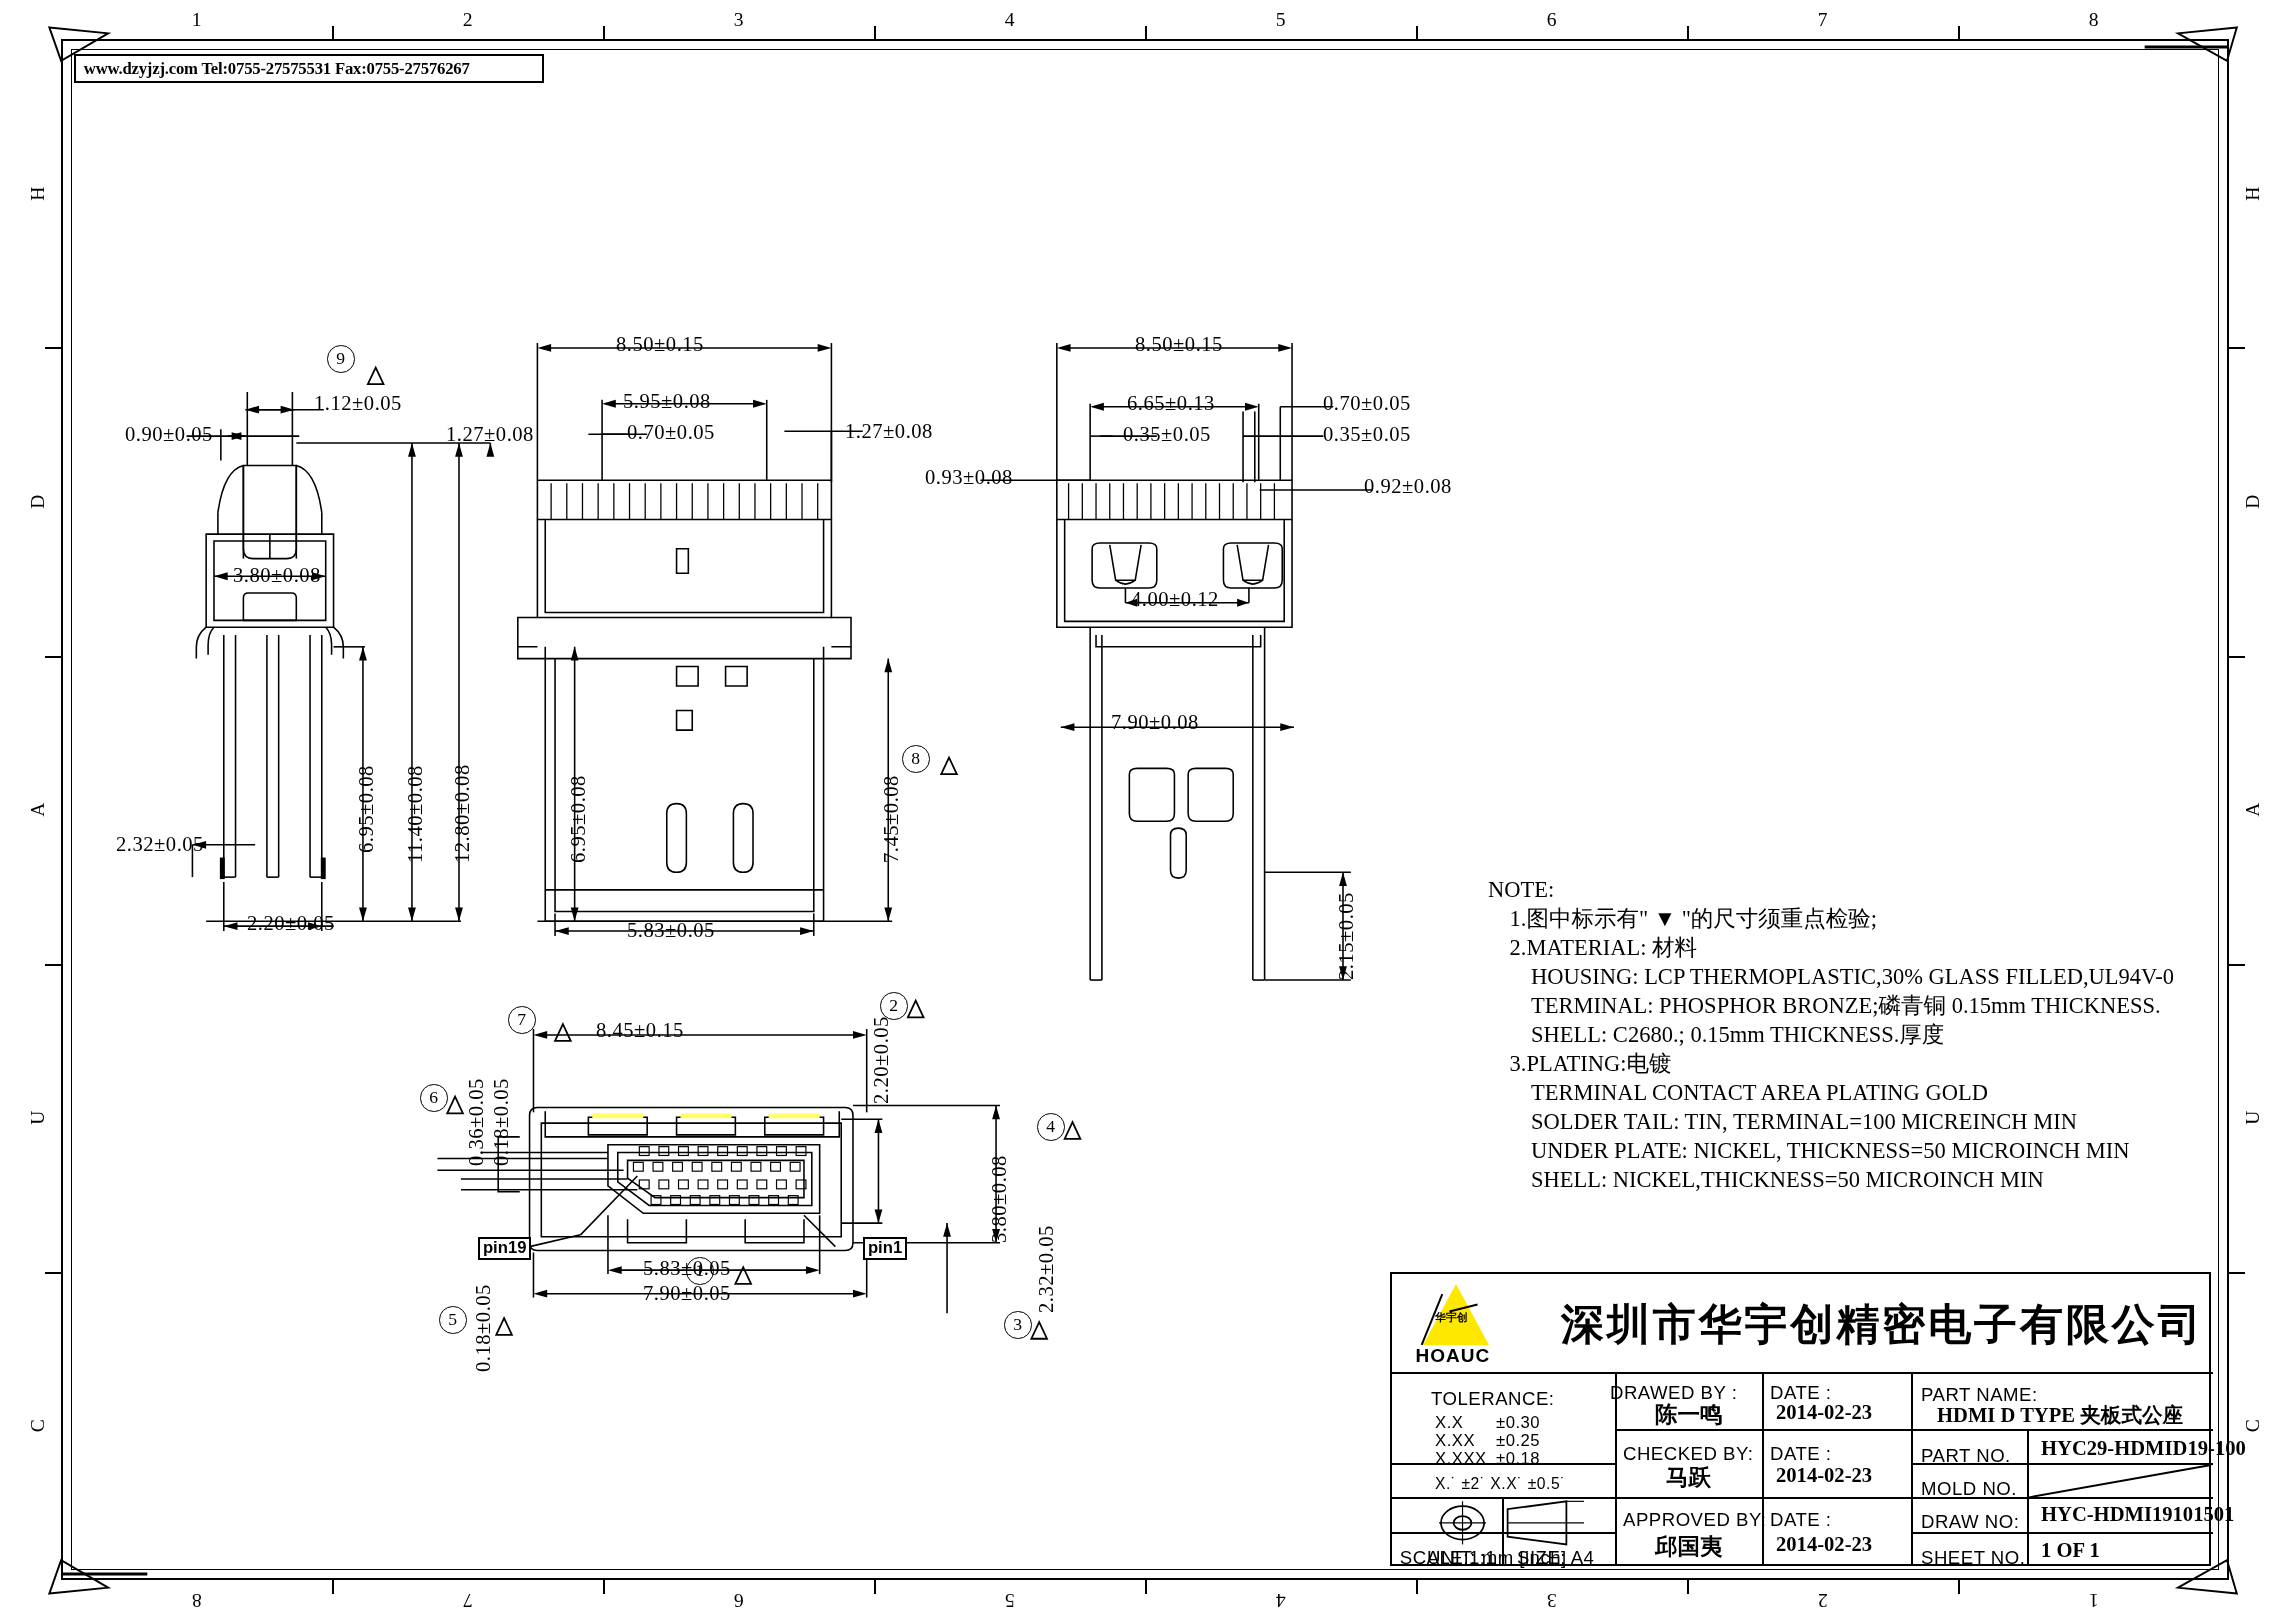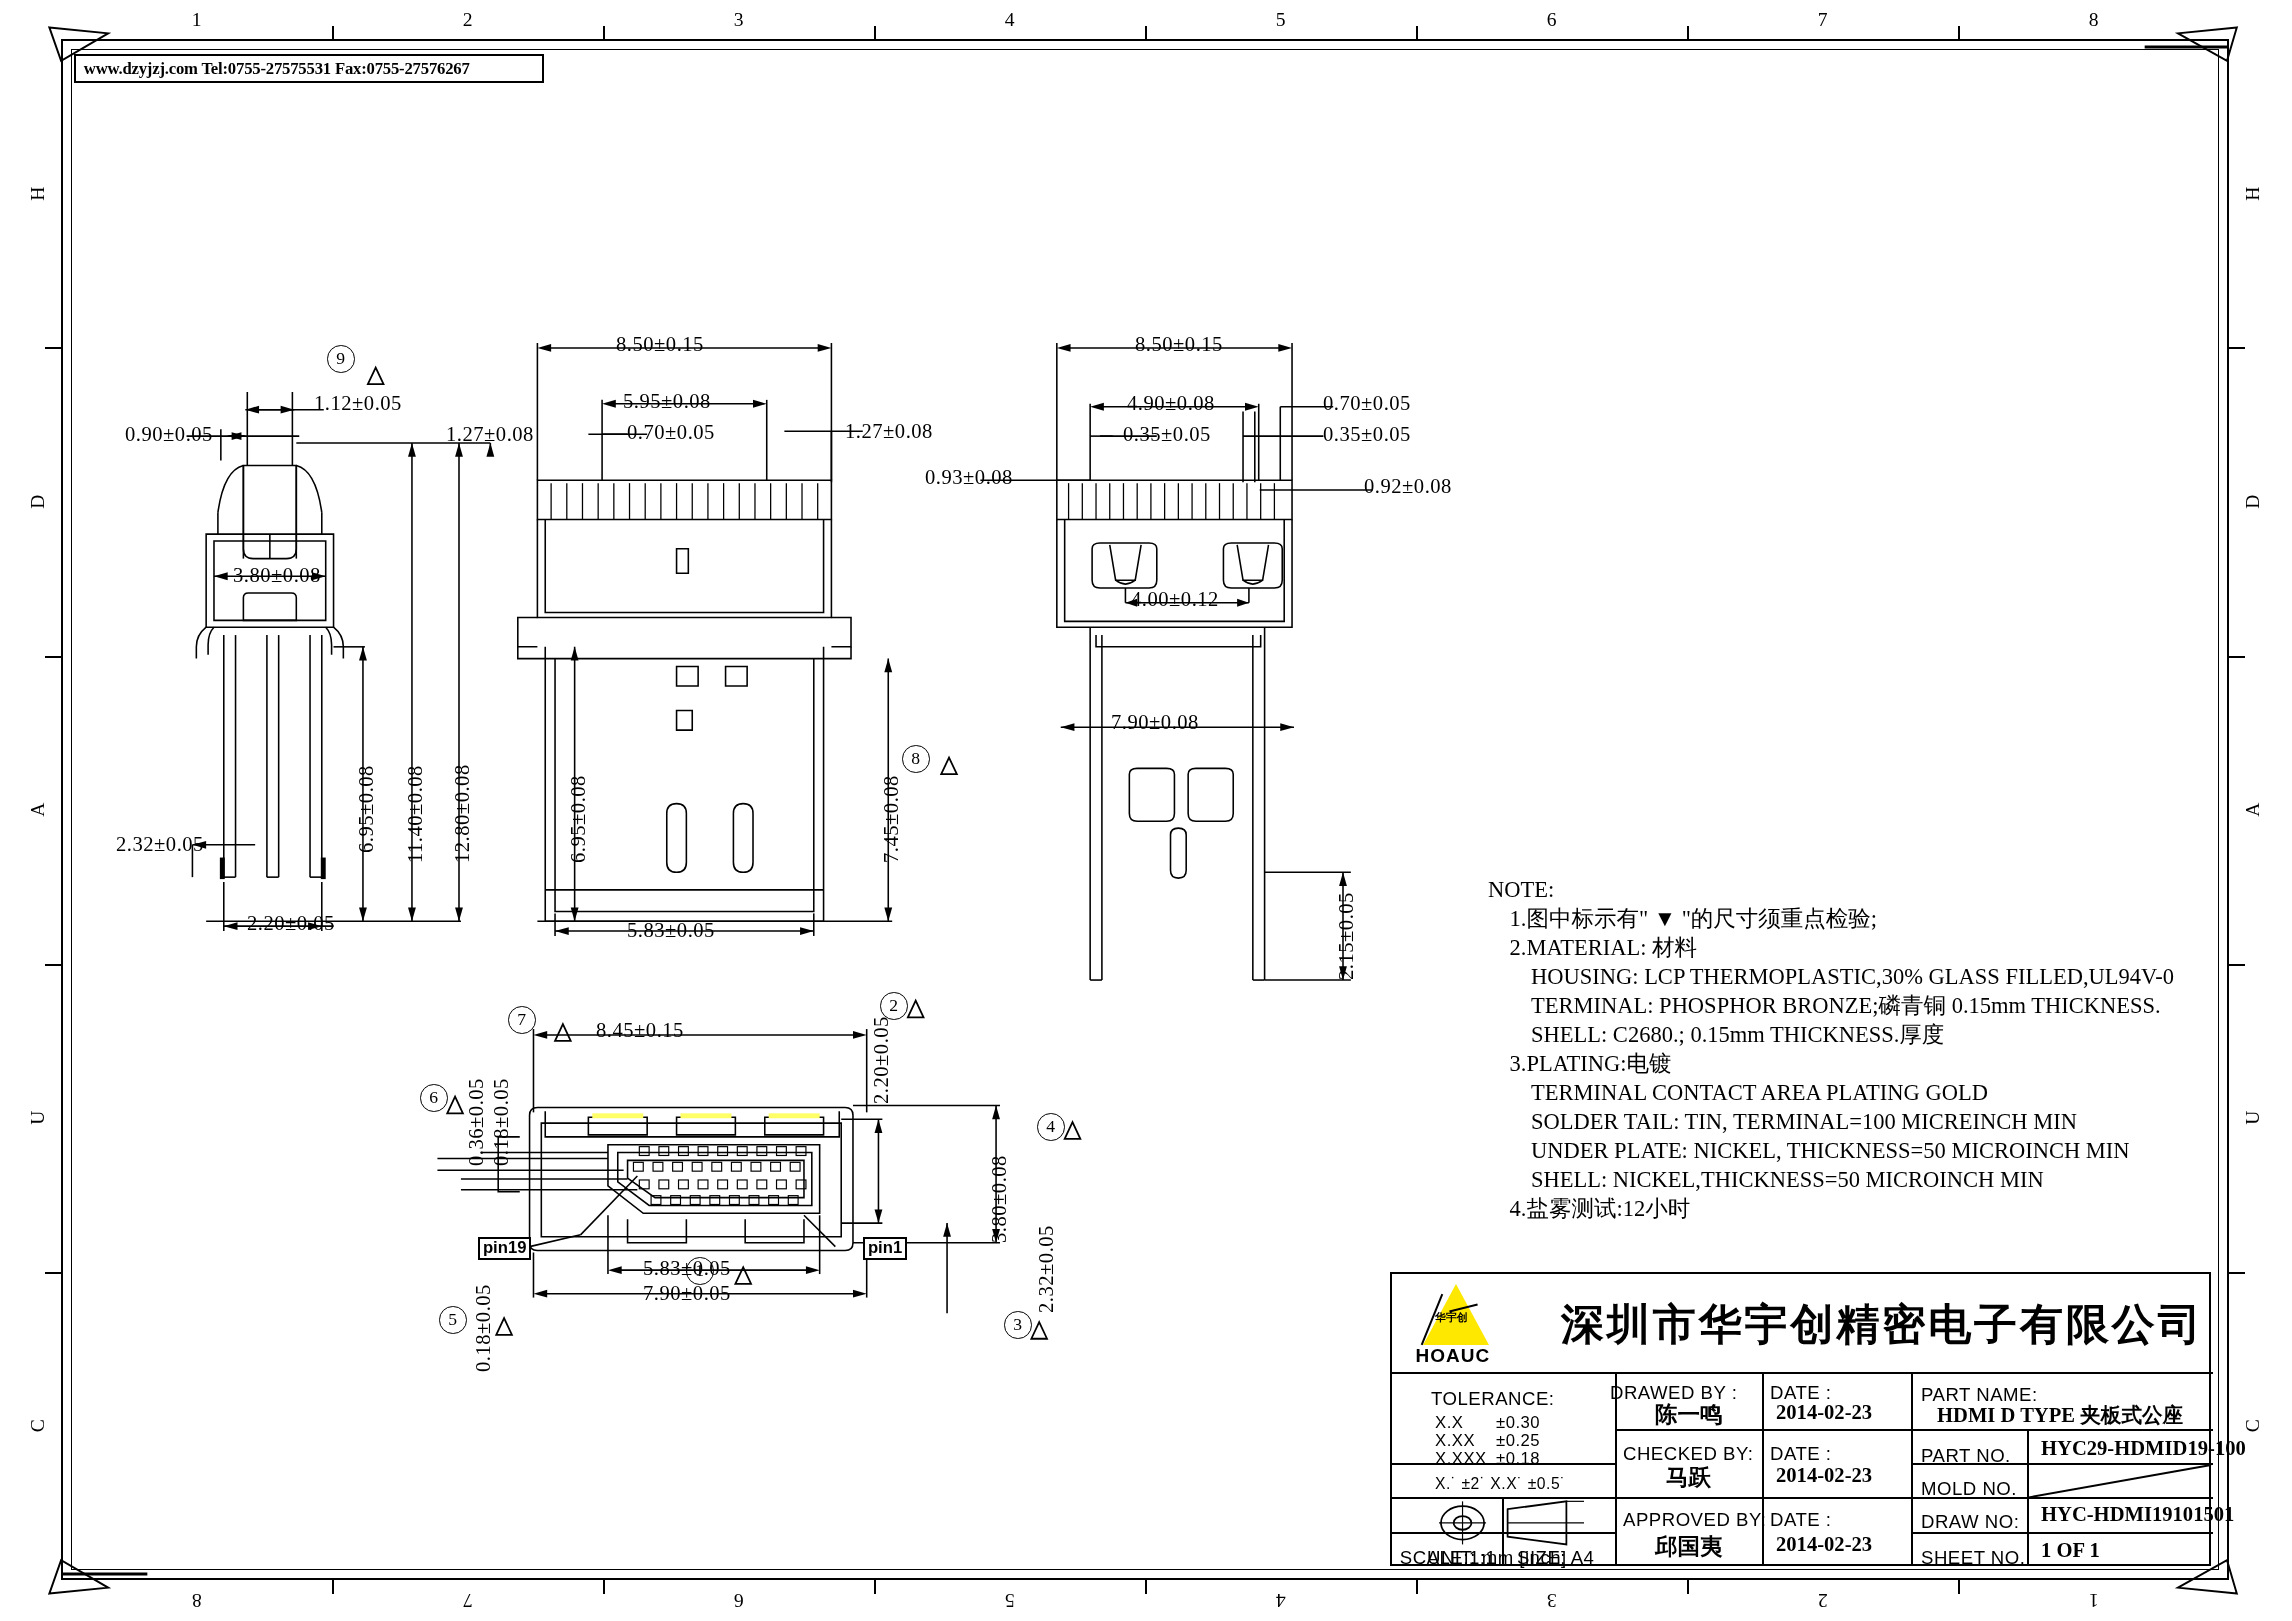--- a/index.html
+++ b/index.html
@@ -487,21 +487,21 @@
   <div class="dim" style="left:845px;top:420px;">1.27±0.08</div>
   <div class="dim v" style="left:567px;top:863px;">6.95±0.08</div>
   <div class="dim v" style="left:880px;top:863px;">7.45±0.08</div>
   <div class="dim" style="left:627px;top:919px;">5.83±0.05</div>
   <div class="bal" style="left:902px;top:745px;">8</div>
   <svg class="draw" viewBox="0 0 2339 1654" width="2293" height="1621">
       <polygon points="960,790 976,790 968,773" fill="none" stroke="#000" stroke-width="1.8"></polygon>
     </svg>
 
   <div class="dim" style="left:1135px;top:333px;">8.50±0.15</div>
-  <div class="dim" style="left:1127px;top:392px;">4.90±0.08</div>
+  <div class="dim" style="left:1127px;top:392px;">6.65±0.13</div>
   <div class="dim" style="left:1323px;top:392px;">0.70±0.05</div>
   <div class="dim" style="left:1123px;top:423px;">0.35±0.05</div>
   <div class="dim" style="left:1323px;top:423px;">0.35±0.05</div>
   <div class="dim" style="left:925px;top:466px;">0.93±0.08</div>
   <div class="dim" style="left:1364px;top:475px;">0.92±0.08</div>
   <div class="dim" style="left:1131px;top:588px;">4.00±0.12</div>
   <div class="dim" style="left:1111px;top:711px;">7.90±0.08</div>
   <div class="dim v" style="left:1335px;top:980px;">2.15±0.05</div>
 
   <div class="bal" style="left:508px;top:1006px;">7</div>
@@ -538,21 +538,20 @@
     <div class="ind1">1.图中标示有"  ▼  "的尺寸须重点检验;</div>
     <div class="ind1">2.MATERIAL: 材料</div>
     <div class="ind2">HOUSING: LCP THERMOPLASTIC,30% GLASS FILLED,UL94V-0</div>
     <div class="ind2">TERMINAL: PHOSPHOR BRONZE;磷青铜 0.15mm THICKNESS.</div>
     <div class="ind2">SHELL: C2680.; 0.15mm THICKNESS.厚度</div>
     <div class="ind1">3.PLATING:电镀</div>
     <div class="ind2">TERMINAL CONTACT AREA PLATING GOLD</div>
     <div class="ind2">SOLDER TAIL: TIN, TERMINAL=100 MICREINCH MIN</div>
     <div class="ind2">UNDER PLATE: NICKEL, THICKNESS=50 MICROINCH MIN</div>
     <div class="ind2">SHELL: NICKEL,THICKNESS=50 MICROINCH MIN</div>
-    <div class="ind1">4.盐雾测试:12小时</div>
   </div>
 
   <div class="tb">
 
     <div class="logo">
       <div class="tri2"></div>
       <div class="bolt"></div>
       <div class="bolt2"></div>
       <div class="cn">华宇创</div>
       <div class="word">HOAUC</div>

